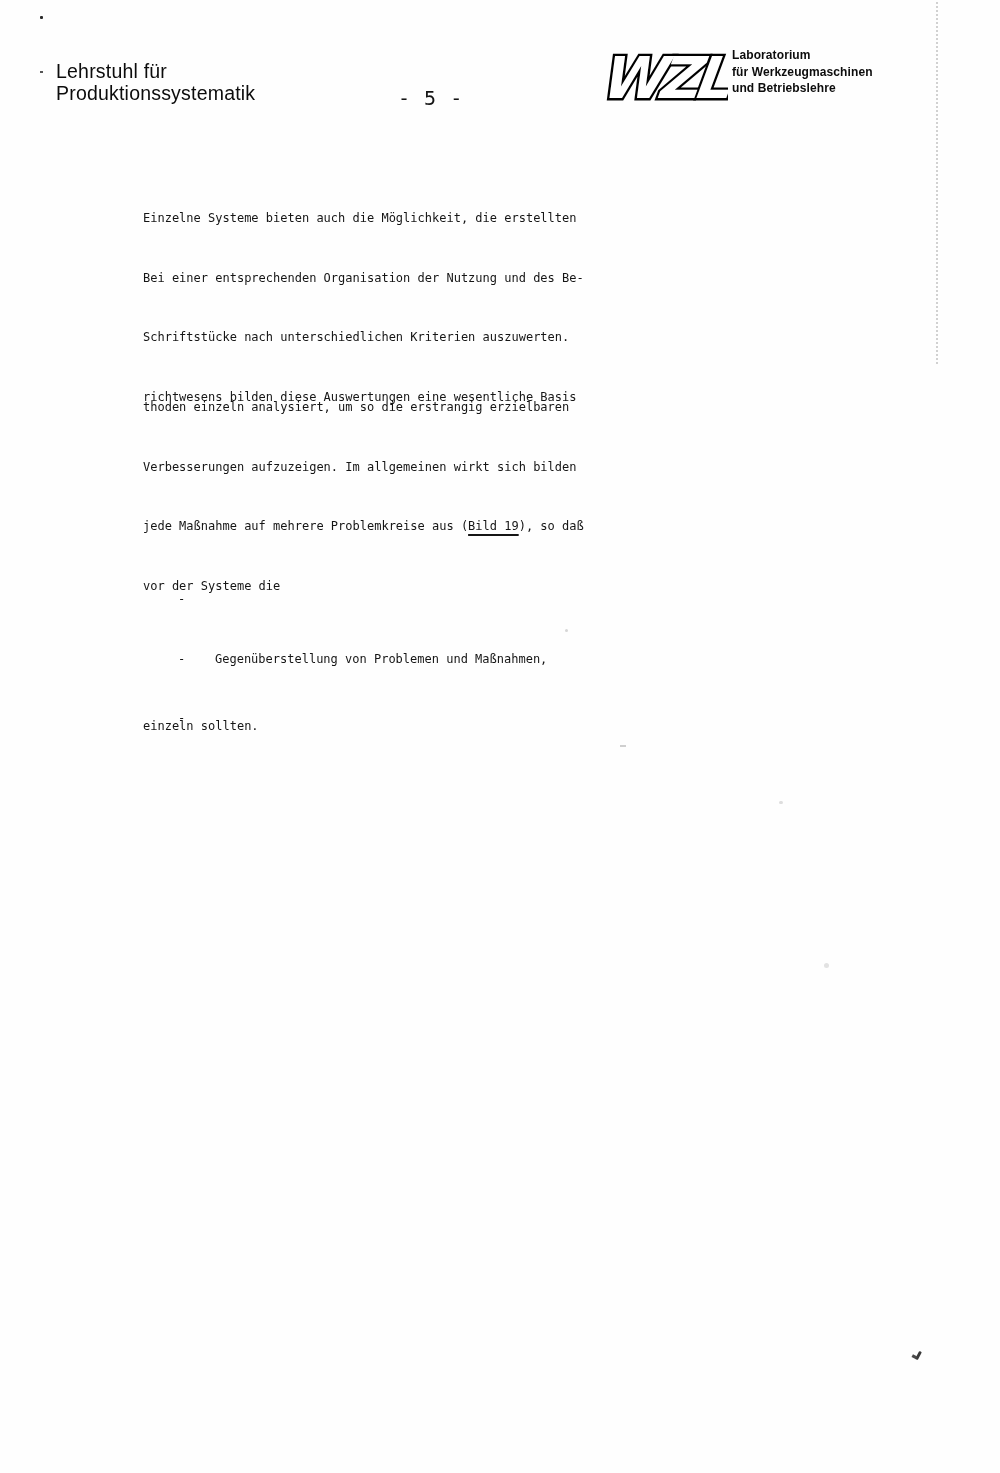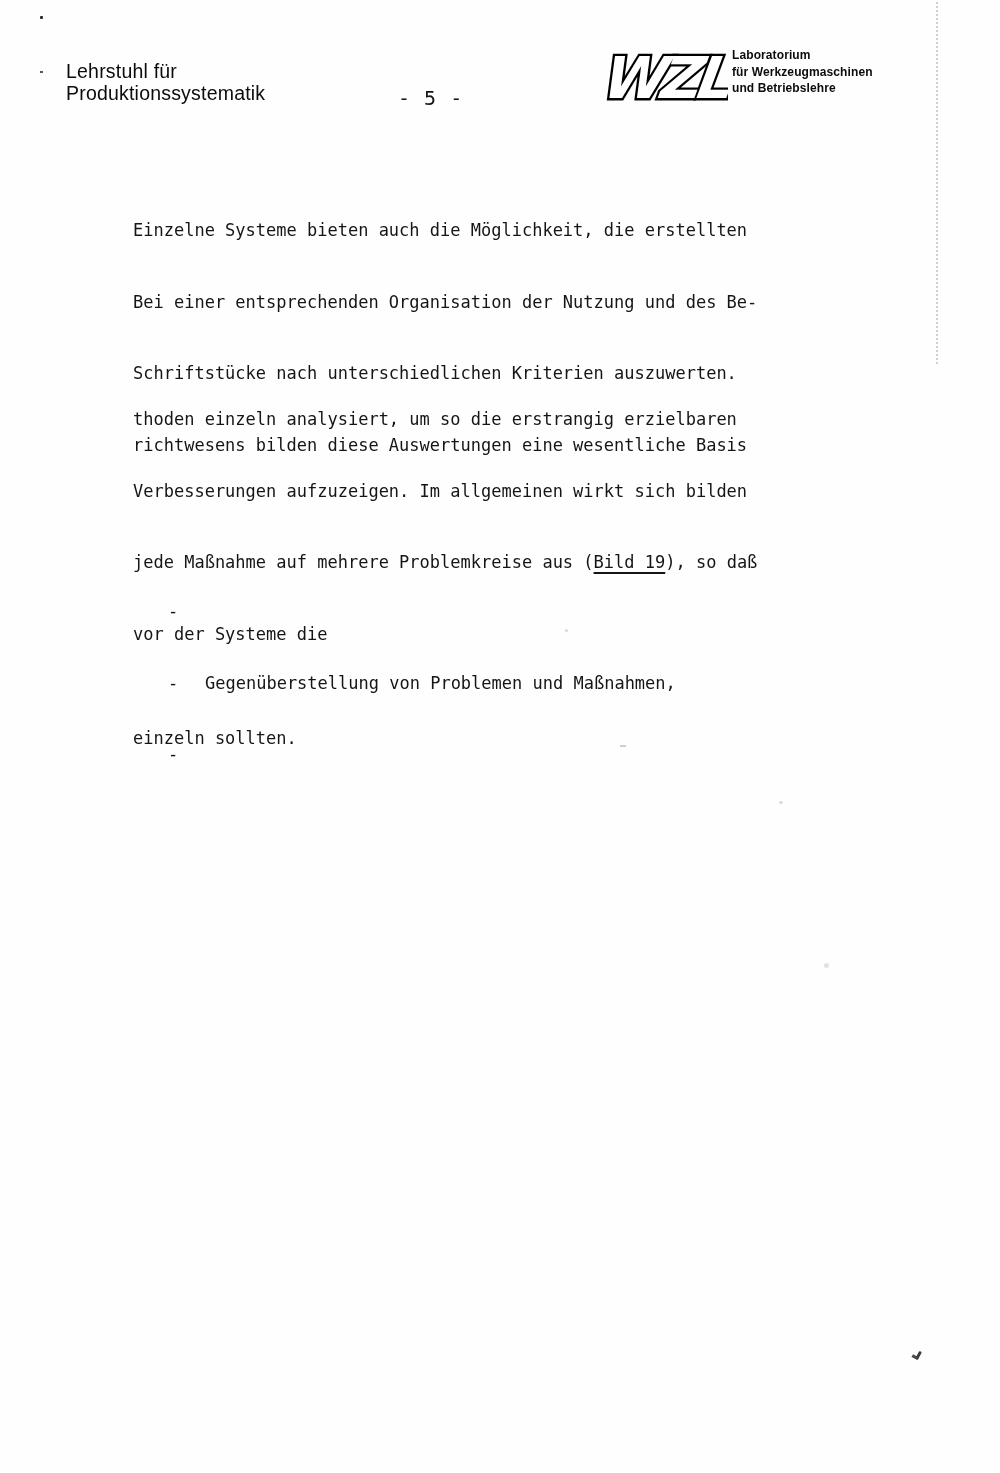--- a/index.html
+++ b/index.html
@@ -8,21 +8,21 @@
     width: 1000px;
     height: 1473px;
     background: #fefefe;
     overflow: hidden;
     font-family: "Liberation Sans", sans-serif;
   }
 
   
   .dept {
     position: absolute;
-    left: 66px;
+    left: 56px;
     top: 60px;
     font-size: 19.5px;
     line-height: 22px;
     color: #0c0c0c;
     letter-spacing: 0.2px;
   }
   .pagenum {
     position: absolute;
     left: 398px;
     top: 86px;
@@ -45,23 +45,23 @@
     font-size: 12px;
     font-weight: bold;
     line-height: 16.5px;
     color: #0c0c0c;
     letter-spacing: 0.1px;
   }
 
   
   .tw {
     position: absolute;
-    left: 133px;
+    left: 143px;
     font-family: "DejaVu Sans Mono", monospace;
-    font-size: 17px;
+    font-size: 12px;
     color: #151515;
     white-space: pre;
   }
   .tw .ln { height: 31.5px; line-height: 31.5px; }
   .ref {
     text-decoration: underline;
     text-decoration-thickness: 2px;
     text-underline-offset: 4px;
   }
   .p1 { top: 175px; }

